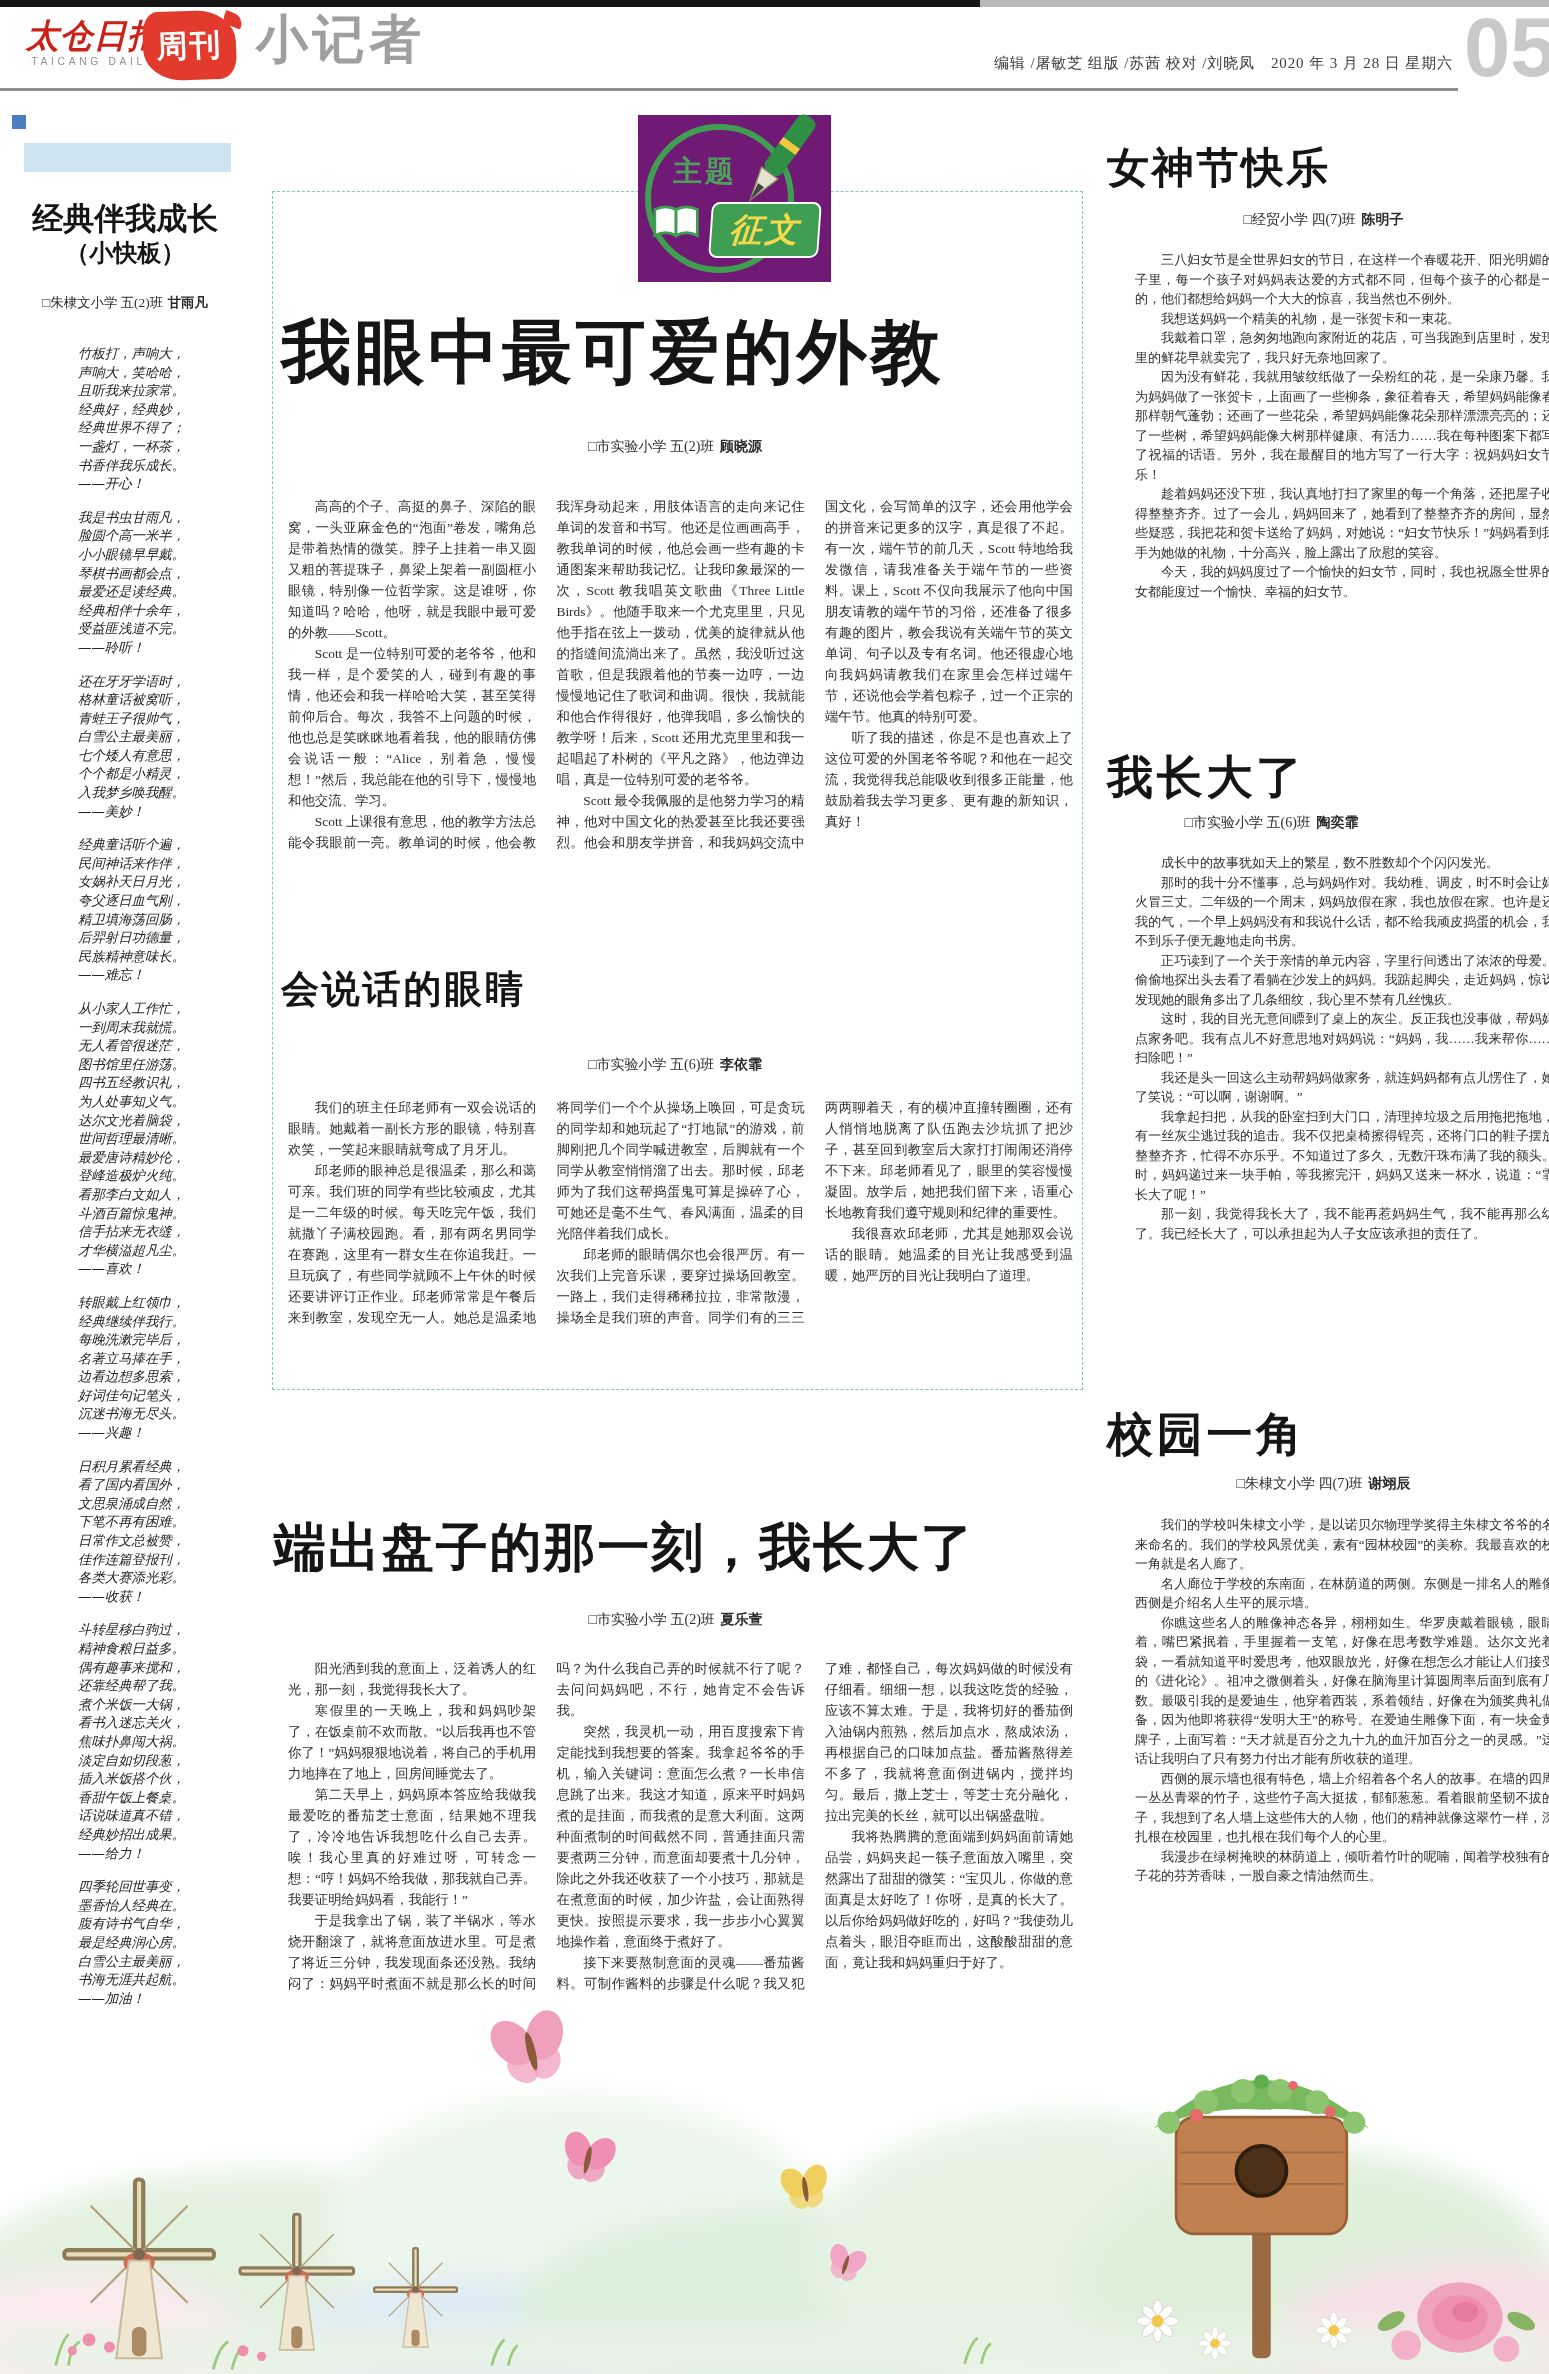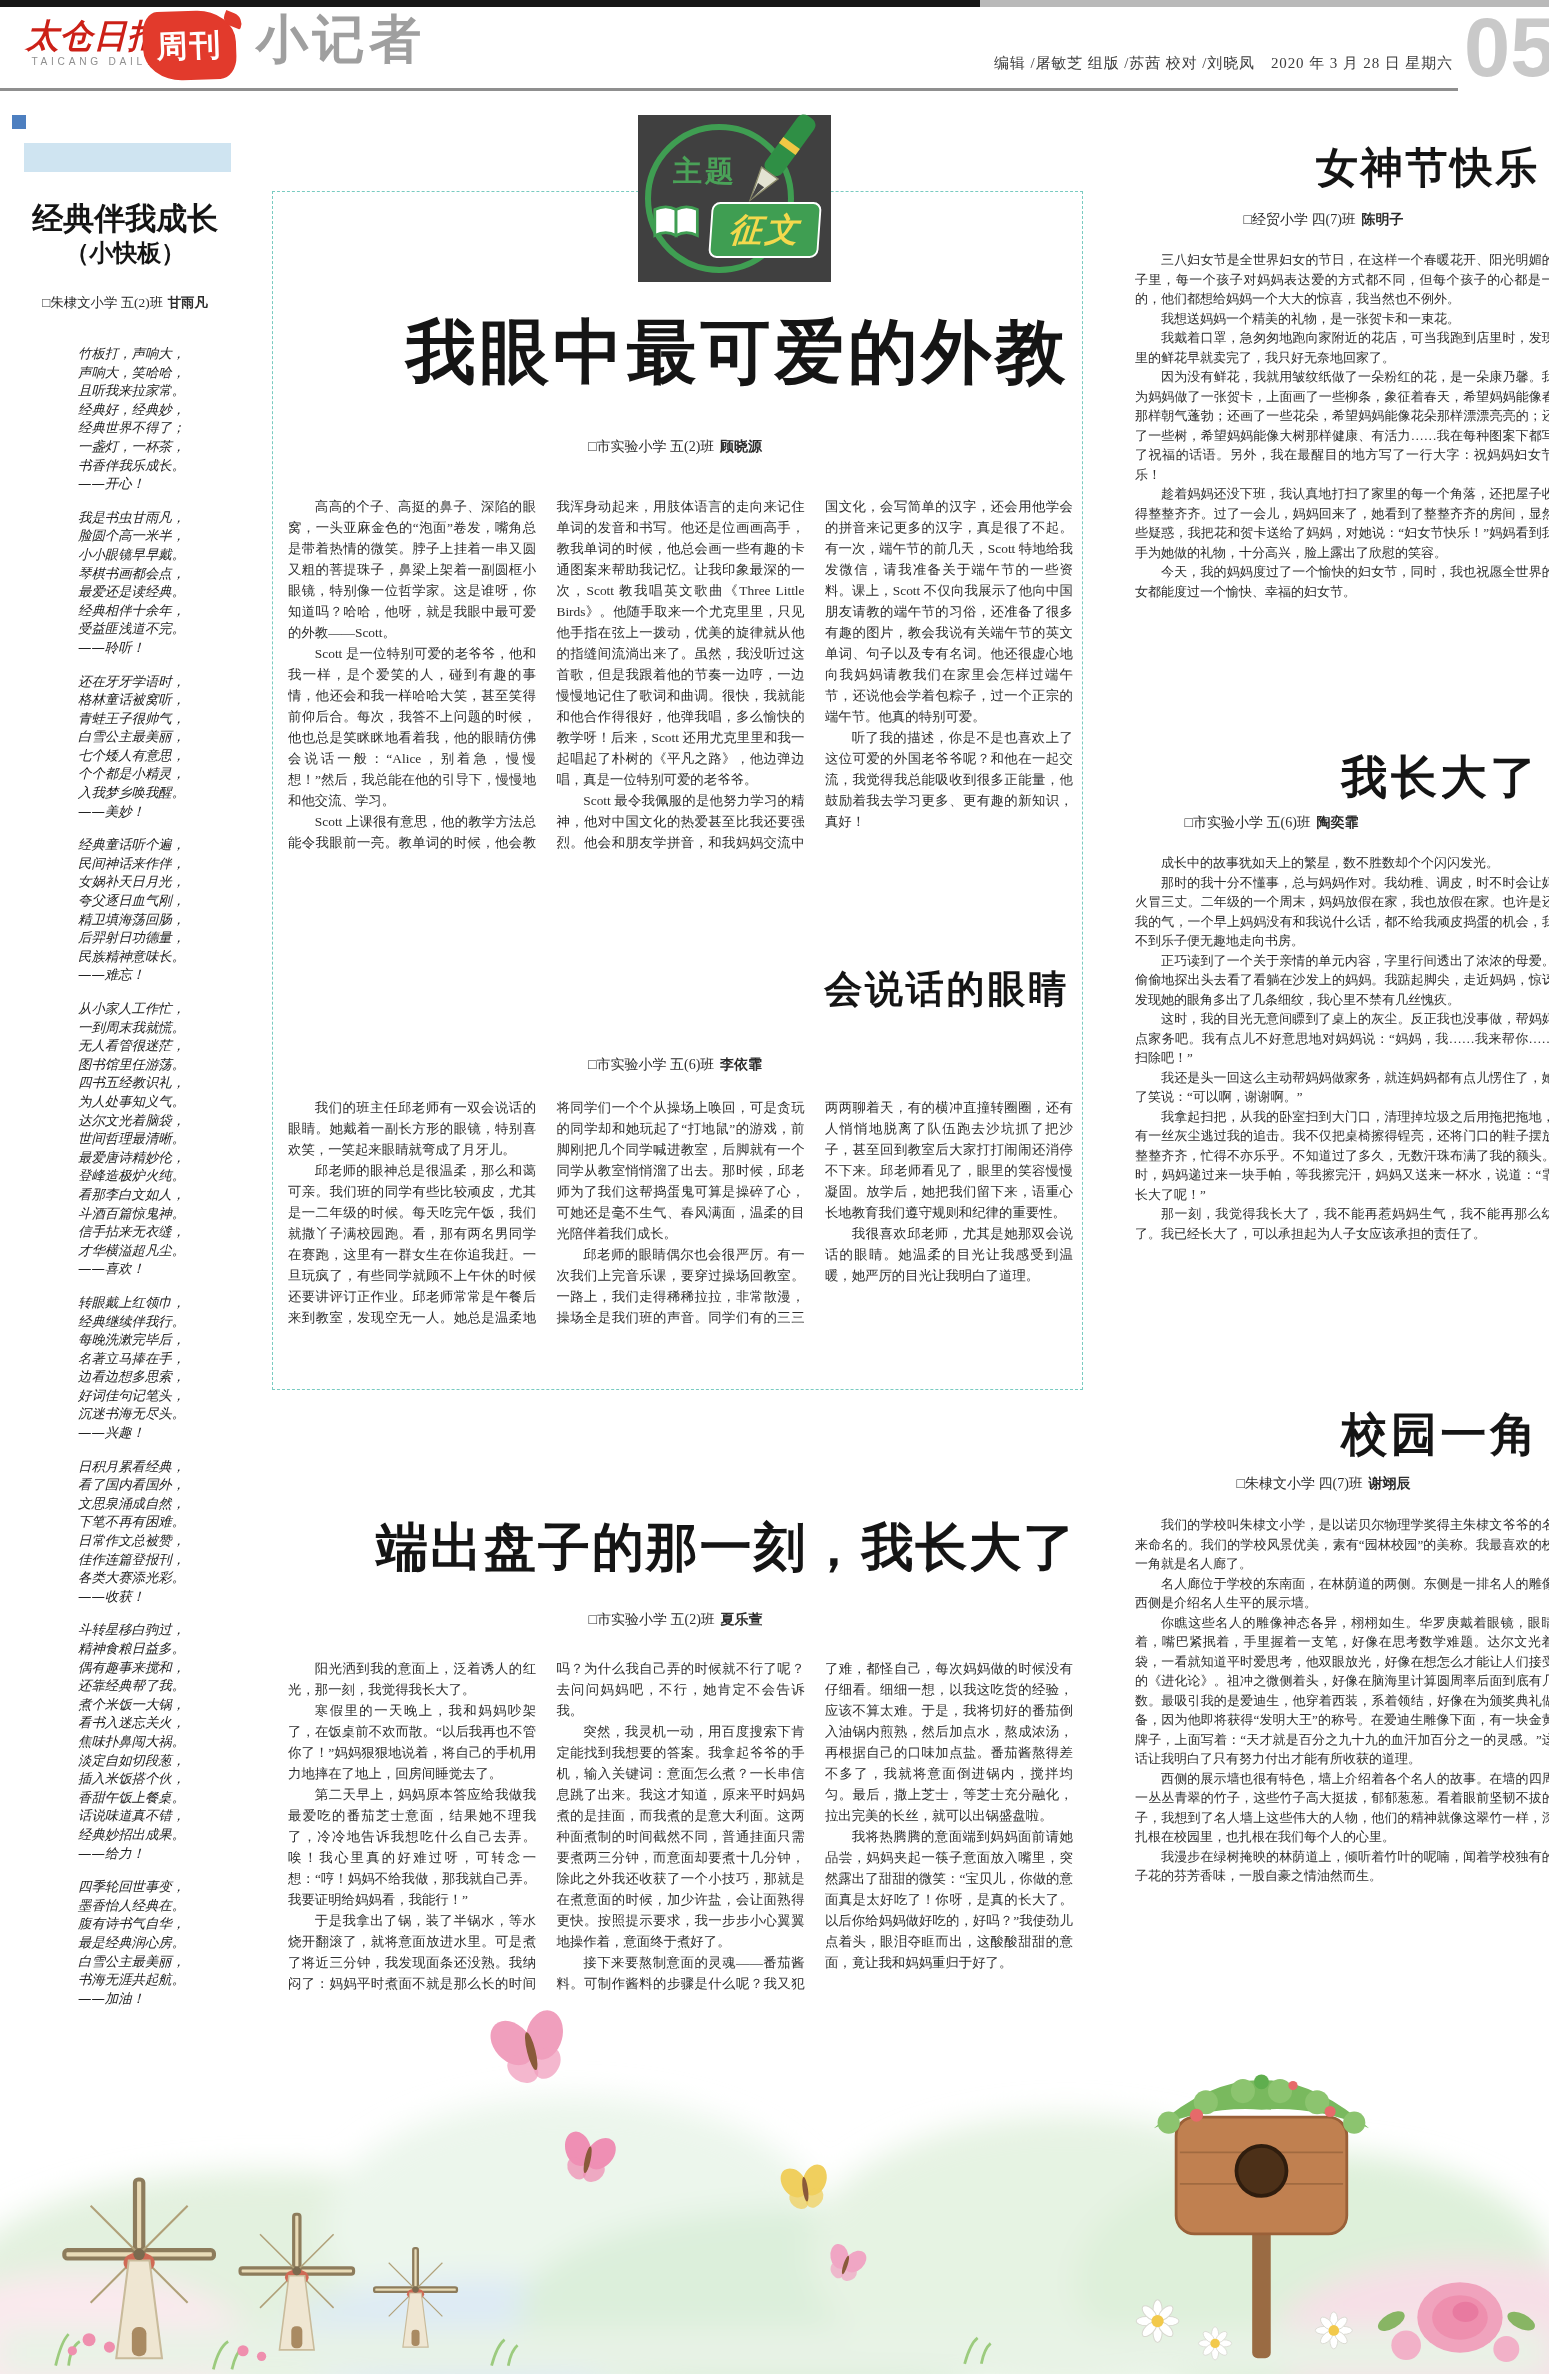--- a/index.html
+++ b/index.html
@@ -35,32 +35,32 @@
   .pst{left:9.3px;top:237px;width:232px;text-align:center;margin:0;
       font-family:"Liberation Sans",sans-serif;font-weight:700;font-size:24px;color:#151515;}
   .pauth{left:4.6px;top:294px;width:241px;text-align:center;font-size:13.4px;color:#2b2b2b;}
   .pauth b{font-family:"Liberation Sans",sans-serif;margin-left:4.6px;}
   .poem{left:78px;top:345px;width:167px;font-family:"DejaVu Serif",serif;font-style:italic;
       font-size:13.4px;line-height:18.6px;color:#222;}
   .poem .stanza{margin:0 0 15px 0;}
   .poem .pline{white-space:nowrap;}
   
   .ebox{left:272px;top:191px;width:809px;height:1197px;border:1.9px dashed #79cbc1;background:#fff;z-index:1;}
-  .badge{left:638px;top:115px;width:193px;height:167px;background:#404040;z-index:3;}
+  .badge{left:638px;top:115px;width:193px;height:167px;background:#701a75;z-index:3;}
   .badge .ring{position:absolute;left:7.4px;top:9.3px;width:137px;height:137px;border:6.5px solid #3f9e52;
       border-radius:50%;}
   .badge .t1{position:absolute;left:35px;top:37px;font-family:"Liberation Sans",sans-serif;
       font-weight:800;font-size:29px;color:#4aa258;letter-spacing:2.8px;}
   .badge .t2{position:absolute;left:74px;top:89px;width:106px;height:52px;background:#3f9e52;
       border-radius:6.5px;transform:skewX(-4deg);display:flex;align-items:center;justify-content:center;
       font-family:"Liberation Sans",sans-serif;font-weight:800;font-style:italic;
       font-size:33px;color:#f4d94d;letter-spacing:2.8px;box-shadow:0 0 0 1.9px #fff;}
   .badge svg{position:absolute;}
   
-  .t{position:absolute;margin:0;text-align:right;font-family:"Liberation Sans",sans-serif;
+  .t{position:absolute;margin:0;text-align:left;font-family:"Liberation Sans",sans-serif;
      font-weight:700;color:#151515;z-index:2;line-height:1.15;}
   .byline{position:absolute;text-align:center;font-size:14px;color:#2b2b2b;z-index:2;}
   .byline b{font-family:"Liberation Sans",sans-serif;margin-left:5.6px;}
   .body{position:absolute;color:#2e2e2e;text-align:justify;overflow:hidden;z-index:2;}
   .cols3{column-count:3;column-gap:20.4px;font-size:13.4px;line-height:21px;}
   .colR{font-size:13px;line-height:19.5px;margin-left:28px;}
   .para{margin:0;text-indent:2em;}
   
   .illus{left:0;top:1976px;width:1549px;height:399px;z-index:1;}
 </style>

